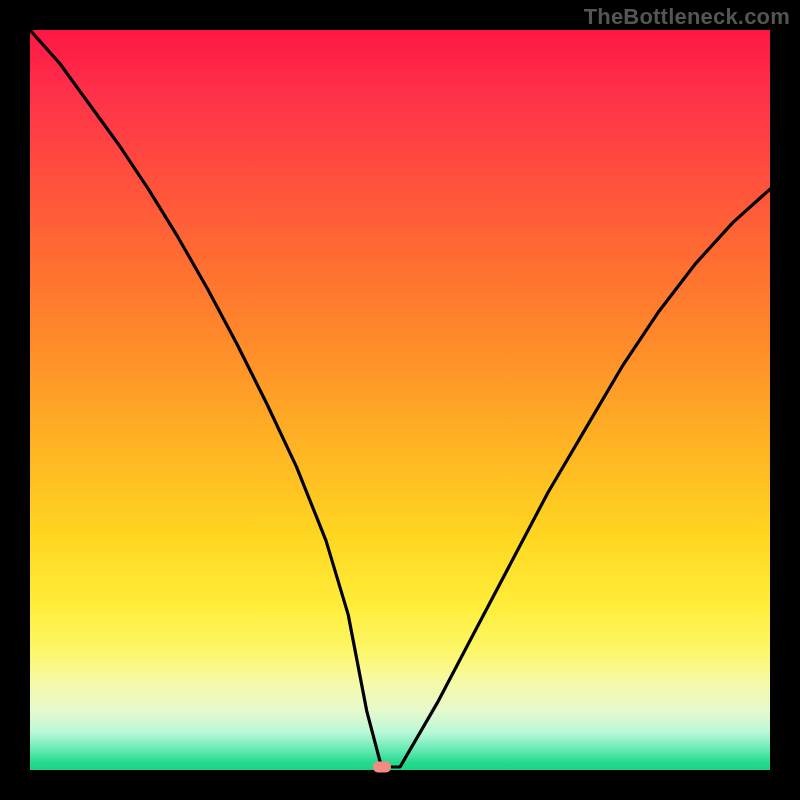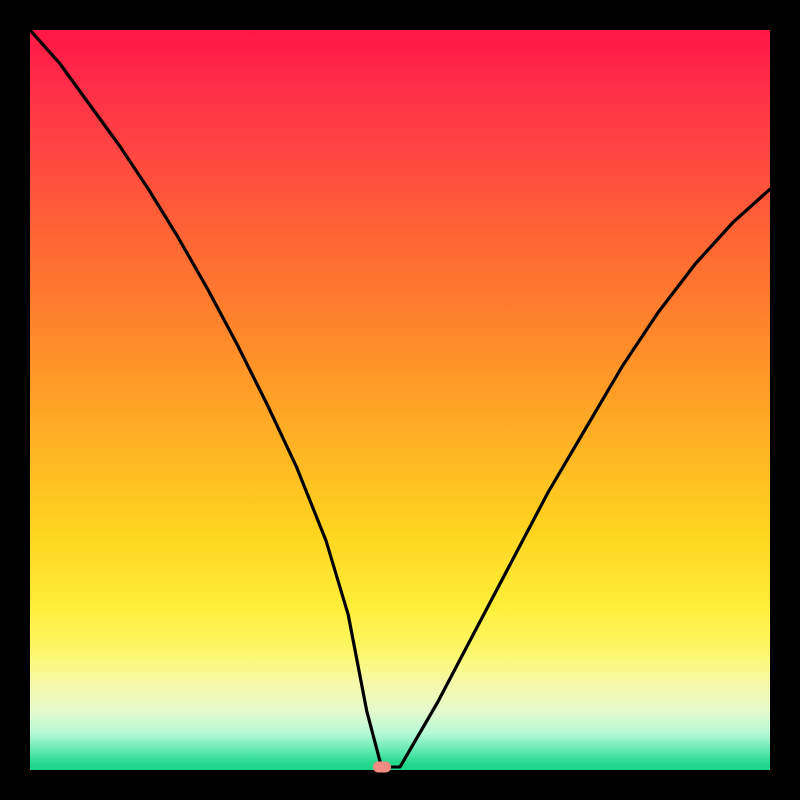--- a/index.html
+++ b/index.html
@@ -68,20 +68,21 @@
     height: 11px;
     border-radius: 5px;
     transform: translate(-50%, -50%);
   }
 </style>
 </head>
 <body>
 
 <div class="frame">
 
+  <div class="watermark">TheBottleneck.com</div>
 
   <div class="plot-area">
 
     <div class="gradient-bg"></div>
 
     <svg class="curve" viewBox="0 0 740 740" preserveAspectRatio="none">
       <path fill="none" stroke="#000" stroke-width="3.2" stroke-linecap="round" stroke-linejoin="round" d="M0.0 0.0 L29.6 33.3 L59.2 74.0 L88.8 114.7 L118.4 159.1 L148.0 207.2 L177.6 259.0 L207.2 314.5 L236.8 373.7 L266.4 436.6 L296.0 510.6 L318.2 584.6 L336.7 680.8 L351.5 737.0 L370.0 737.0 L407.0 673.4 L444.0 603.1 L481.0 532.8 L518.0 462.5 L555.0 399.6 L592.0 336.7 L629.0 281.2 L666.0 233.1 L703.0 192.4 L740.0 159.1"></path>
     </svg>
 
     <div class="marker" style="left: 351.5px; top: 737.04px; background: rgb(242, 139, 130);"></div>

